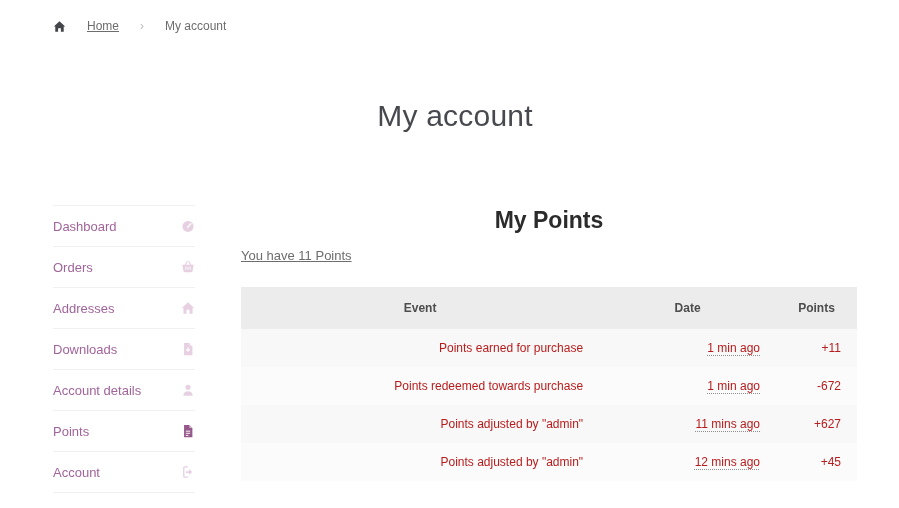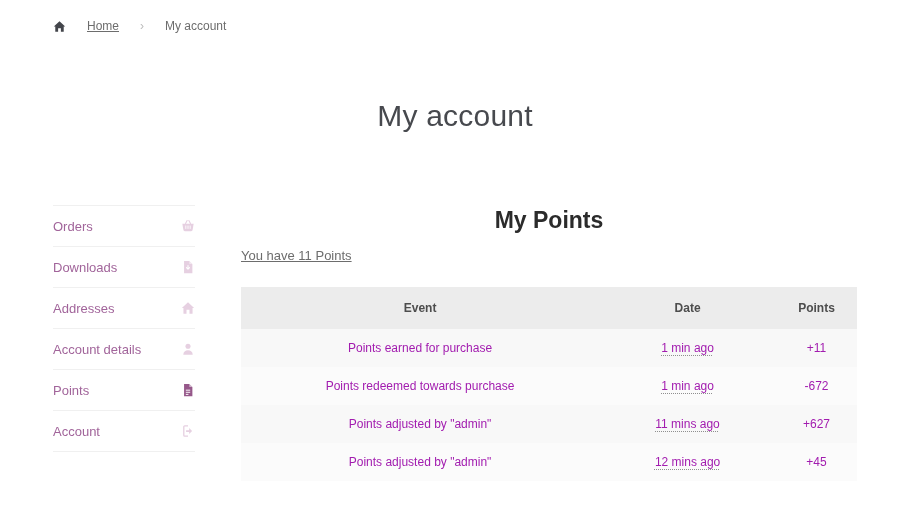--- a/index.html
+++ b/index.html
@@ -36,21 +36,21 @@
   .nav-item.active .nav-icon{color:#96588a;}
 
   
   .main{margin-left:46px;width:616px;}
   .section-heading{margin:2px 0 14px;font-size:23px;line-height:27px;font-weight:700;color:#2b2b2b;text-align:center;}
   .balance{margin:0 0 23px;font-size:13px;line-height:16px;color:#6d6d6d;text-decoration:underline;}
 
   table{width:100%;border-collapse:collapse;font-size:12px;table-layout:fixed;}
   th{background:#ececec;text-align:center;font-weight:700;color:#4d4d4d;padding:14px 16px;}
   th.col-0{width:62%;} th.col-1{width:28%;} th.col-2{width:10%;}
-  td{padding:12px 16px;color:#a21caf;text-align:center;}
+  td{padding:12px 16px;color:#b91c1c;text-align:right;}
   tbody tr:nth-child(odd){background:#f8f8f8;}
   tbody tr:nth-child(even){background:#fbfbfb;}
   .rel-date{text-decoration:underline dotted #8f8f8f;text-underline-offset:3px;cursor:help;}
 </style>
 </head>
 <body>
 
 <div class="page">
 
   <nav class="breadcrumb">
@@ -63,48 +63,57 @@
     <span class="bc-sep">›</span>
     <span class="bc-current">My account</span>
   </nav>
 
   <h1 class="page-title">My account</h1>
 
   <div class="content">
 
     <nav class="account-nav">
       <ul id="nav-list">
+  <li class="nav-item">
+    <span class="nav-label">Dashboard</span>
+    <span class="nav-icon">
+              <svg viewBox="0 0 16 16" fill="currentColor">
+                <circle cx="8" cy="8.5" r="6.3"></circle>
+                <path d="M7.6 9.6 11.2 5.4" stroke="#fff" stroke-width="1.6" stroke-linecap="round" fill="none"></path>
+              </svg>
+            </span>
+  </li>
 
   <li class="nav-item">
     <span class="nav-label">Orders</span>
     <span class="nav-icon">
               <svg viewBox="0 0 16 16" fill="currentColor">
                 <path d="M1.5 5.5h13l-1.3 7.2c-.15.8-.8 1.3-1.6 1.3H4.4c-.8 0-1.45-.5-1.6-1.3L1.5 5.5z"></path>
                 <path d="M5.2 5.2 7 1.8M10.8 5.2 9 1.8" stroke="currentColor" stroke-width="1.3" fill="none" stroke-linecap="round"></path>
                 <path d="M5.5 7.5v3.8M8 7.5v3.8M10.5 7.5v3.8" stroke="#fff" stroke-width="1" fill="none"></path>
               </svg>
             </span>
   </li>
 
   <li class="nav-item">
+    <span class="nav-label">Addresses</span>
+    <span class="nav-icon">
+              <svg viewBox="0 0 16 16" fill="currentColor">
+                <path d="M8 1.5 15 8h-1.8v6.5H9.7V10H6.3v4.5H2.8V8H1z"></path>
+              </svg>
+            </span>
+  </li>
+
+  <li class="nav-item">
     <span class="nav-label">Downloads</span>
     <span class="nav-icon">
               <svg viewBox="0 0 16 16" fill="currentColor">
                 <path d="M3.5 1h6L13 4.5V15H3.5z"></path>
                 <path d="M9.5 1v3.5H13z" fill="#fff" opacity=".5"></path>
                 <path d="M8 6.2v4M6.2 8.7 8 10.5 9.8 8.7" stroke="#fff" stroke-width="1.2" fill="none" stroke-linecap="round" stroke-linejoin="round"></path>
-              </svg>
-            </span>
-  </li>
-
-  <li class="nav-item">
-    <span class="nav-label">Addresses</span>
-    <span class="nav-icon">
-              <svg viewBox="0 0 16 16" fill="currentColor">
-                <path d="M8 1.5 15 8h-1.8v6.5H9.7V10H6.3v4.5H2.8V8H1z"></path>
               </svg>
             </span>
   </li>
 
   <li class="nav-item">
     <span class="nav-label">Account details</span>
     <span class="nav-icon">
               <svg viewBox="0 0 16 16" fill="currentColor">
                 <circle cx="8" cy="4.8" r="2.9"></circle>
                 <path d="M2.6 14.5c0-3.1 2.4-5 5.4-5s5.4 1.9 5.4 5z"></path>

